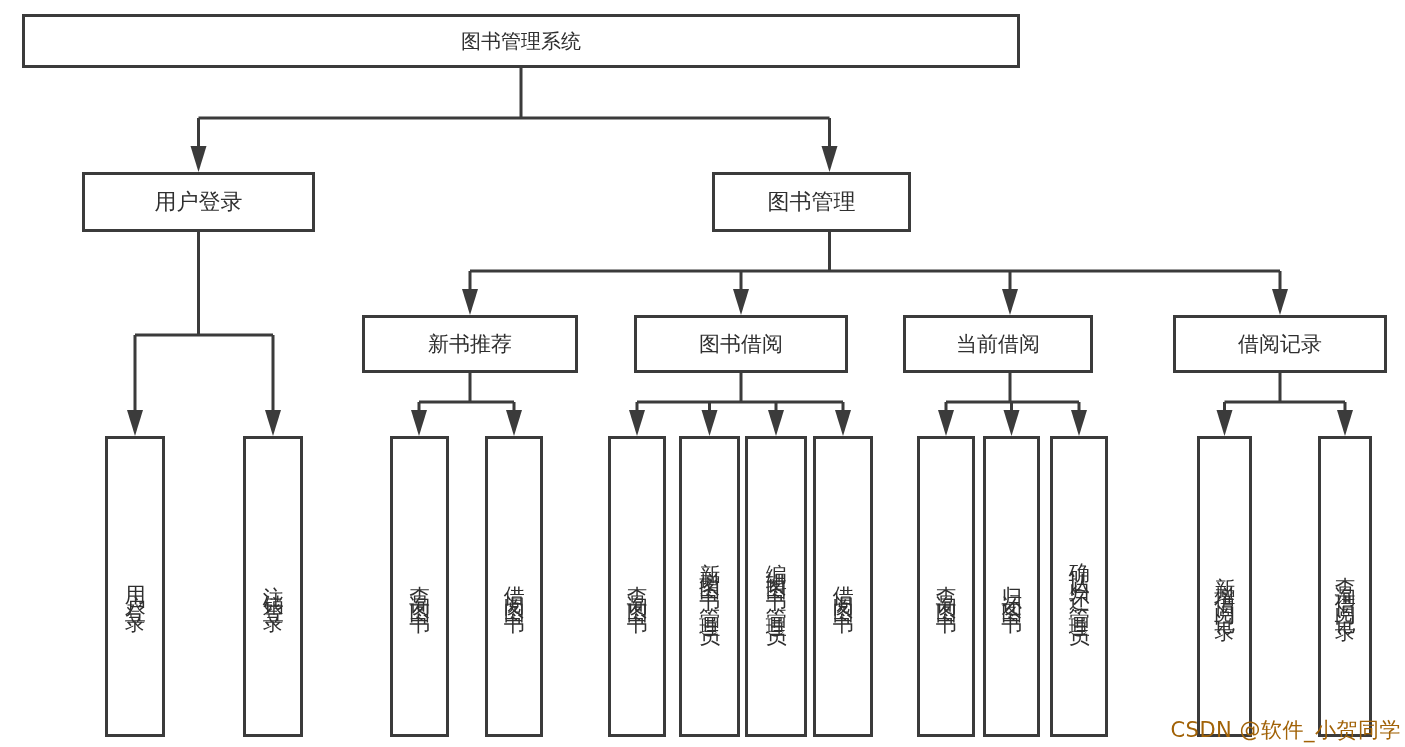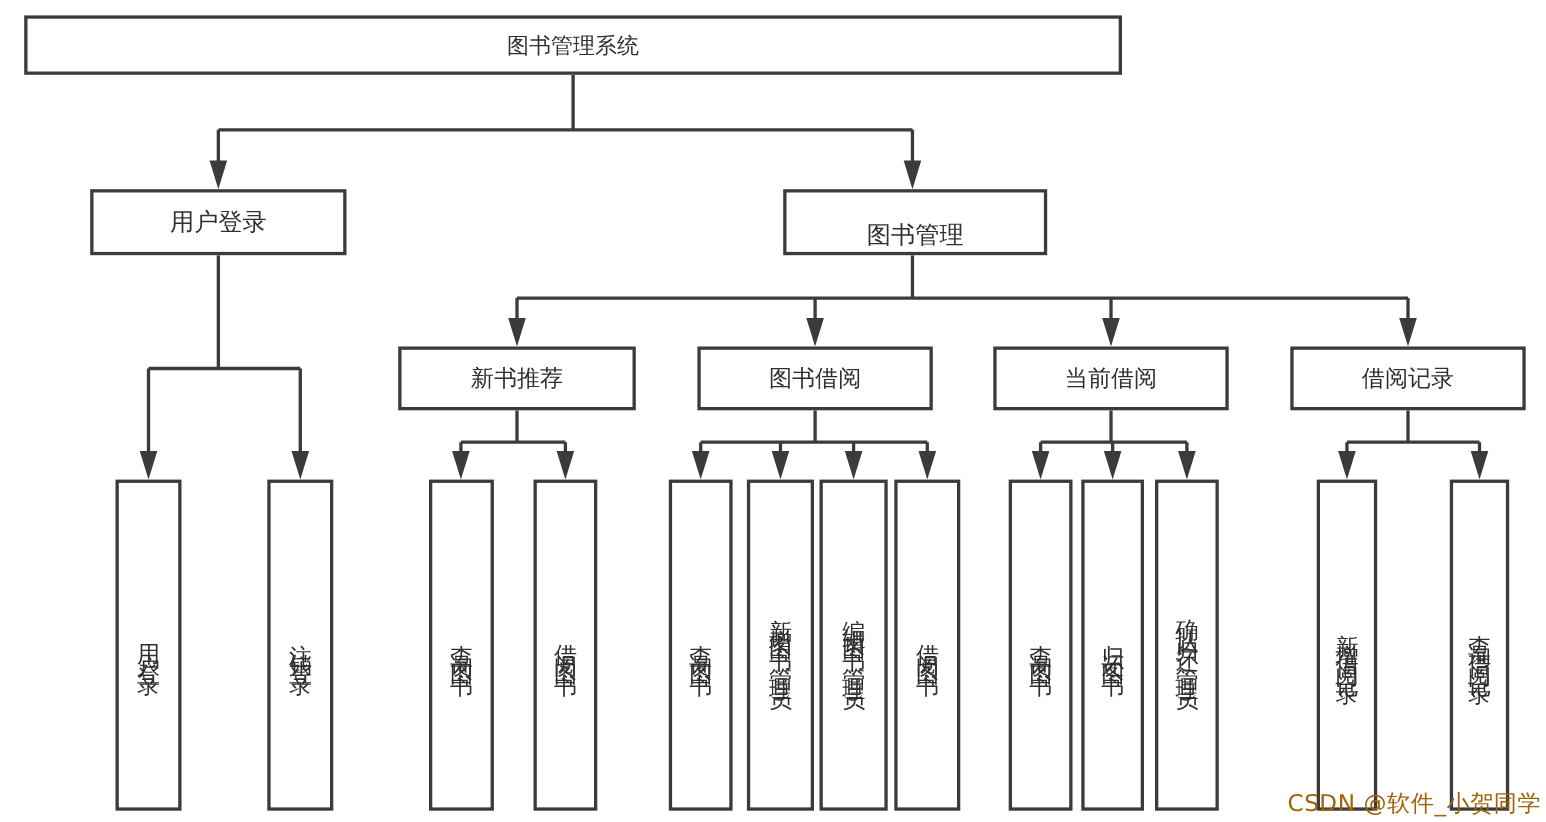--- a/index.html
+++ b/index.html
@@ -28,25 +28,25 @@
     border: 3px solid #3b3b3b;
     background: #ffffff;
     display: flex;
     align-items: center;
     justify-content: center;
     z-index: 2;
   }
   .node-root  { left: 22px;  top: 14px;  width: 998px; height: 54px; font-size: 20px; }
   .node-l2    { top: 172px;  height: 60px; font-size: 22px; }
   .node-l2a   { left: 82px;  width: 233px; }
-  .node-l2b   { left: 712px; width: 240px; align-items: flex-end; }
+  .node-l2b   { left: 712px; width: 199px; }
   .node-l3    { top: 315px;  height: 58px; font-size: 21px; }
   .node-l3a   { left: 362px;  width: 216px; }
   .node-l3b   { left: 634px;  width: 214px; }
-  .node-l3c   { left: 903px;  width: 214px; }
+  .node-l3c   { left: 903px;  width: 190px; }
   .node-l3d   { left: 1173px; width: 214px; }
   .leaf {
     top: 436px;
     height: 301px;
     font-size: 21px;
   }
   .leaf .vtext {
     writing-mode: vertical-rl;
     text-orientation: mixed;
     letter-spacing: 9px;

